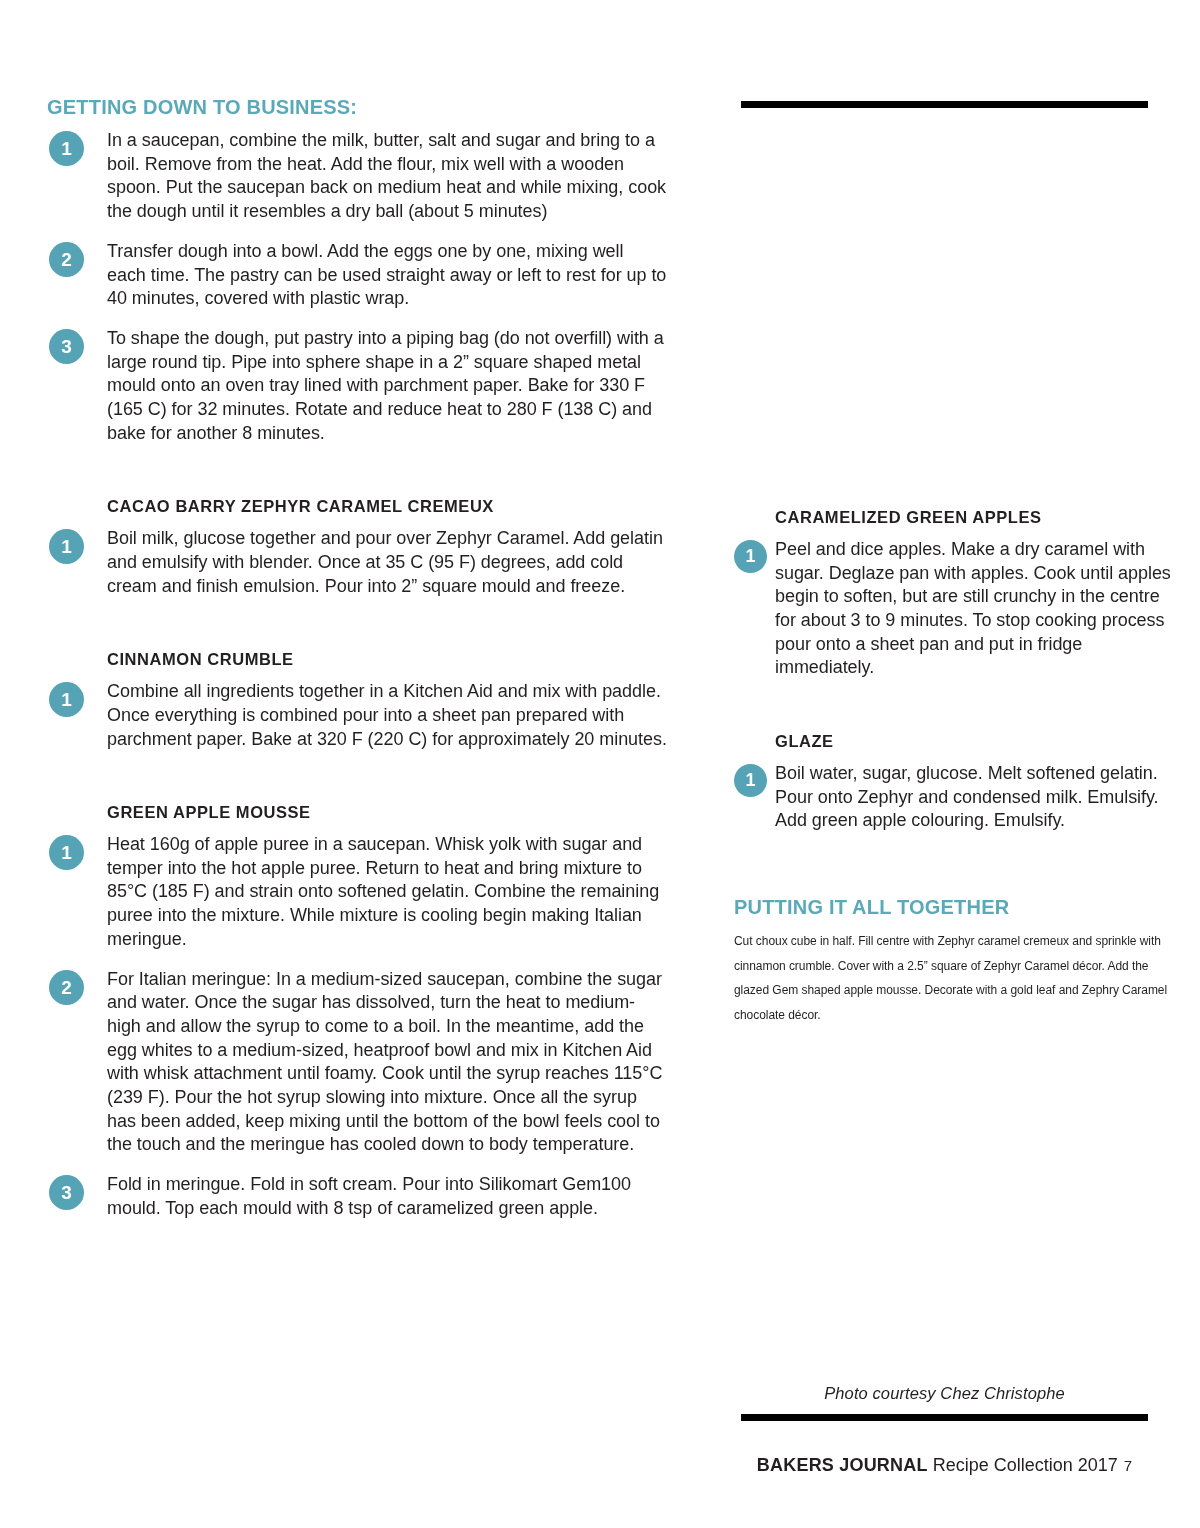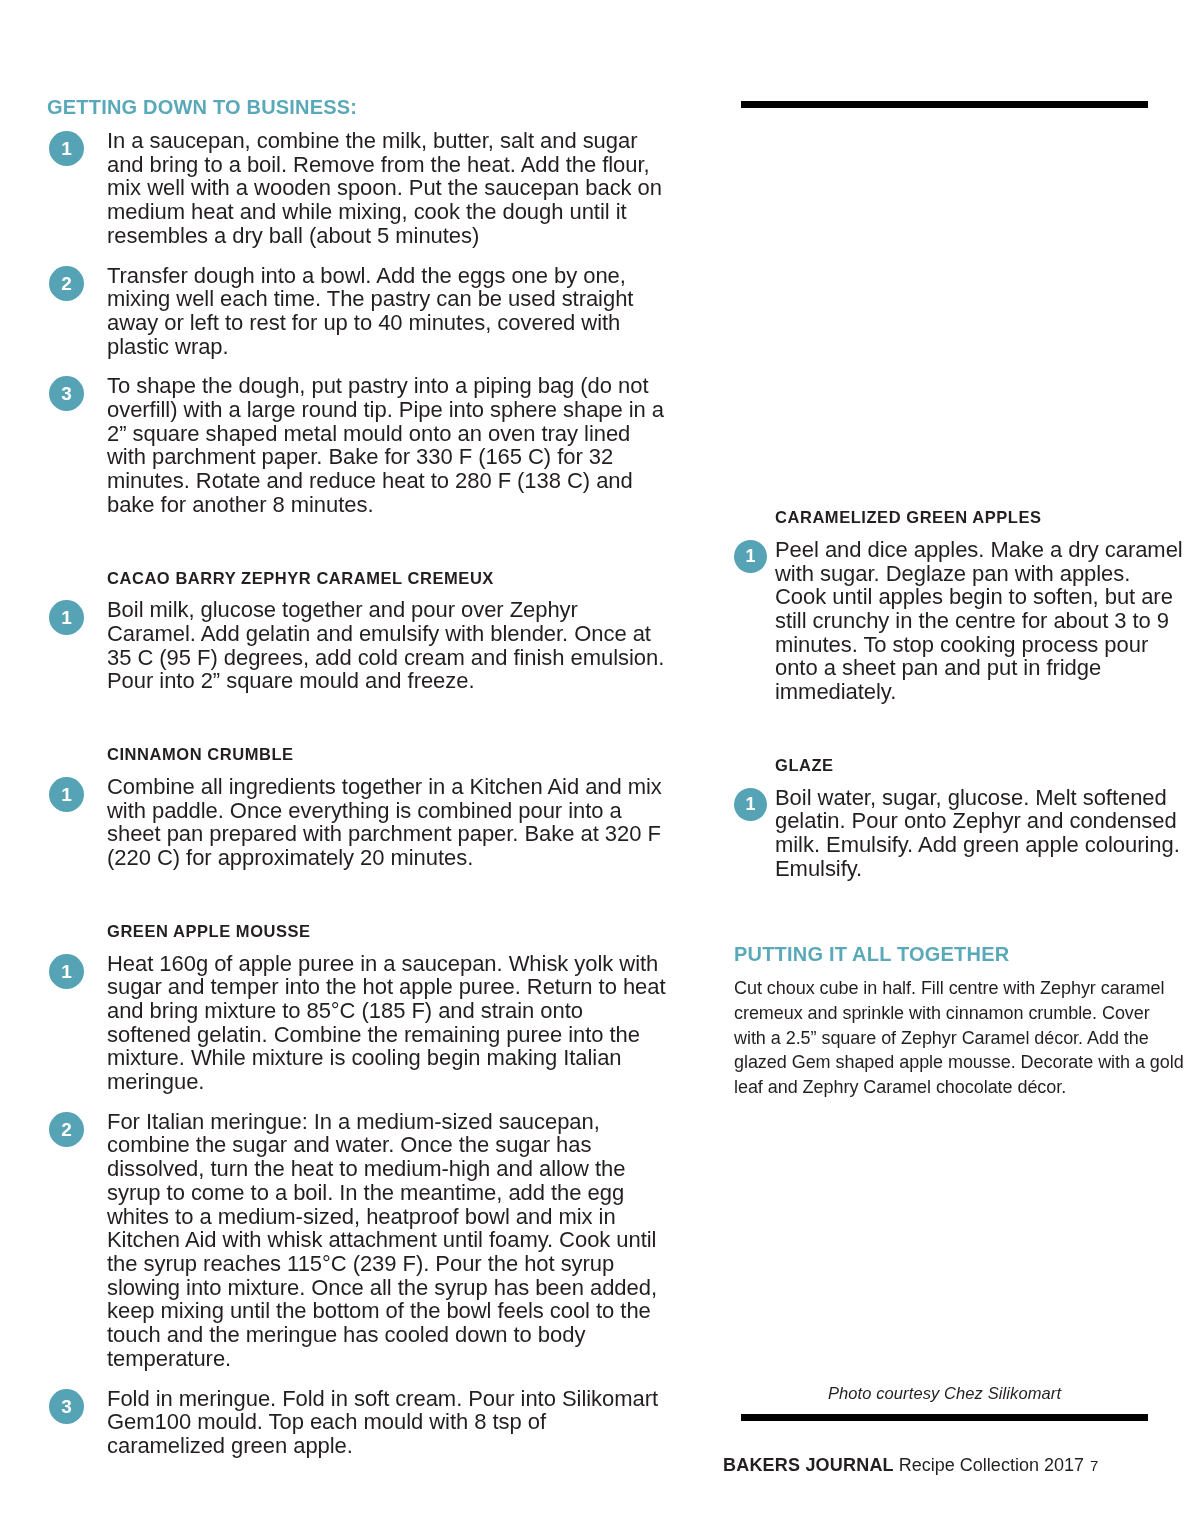--- a/index.html
+++ b/index.html
@@ -102,31 +102,31 @@
     text-align: center;
   }
   .col-right .badge {
     left: 0px;
     width: 33px;
     height: 33px;
     line-height: 33px;
     font-size: 18px;
   }
   .step-text {
-    font-size: 22px;
+    font-size: 18px;
     line-height: 23.7px;
     color: #231f20;
     letter-spacing: -0.05px;
   }
 
   .gap-lg { height: 36px; }
 
   
   .plain-para {
-    font-size: 18px;
+    font-size: 12px;
     line-height: 24.6px;
     color: #231f20;
     letter-spacing: -0.05px;
   }
 
   
   .photo-credit {
     position: absolute;
     left: 741px;
     top: 1384px;
@@ -134,24 +134,24 @@
     text-align: center;
     font-style: italic;
     font-size: 16.5px;
     color: #231f20;
     letter-spacing: 0.1px;
   }
 
   
   .footer {
     position: absolute;
-    left: 723px;
+    left: 741px;
     top: 1455px;
     width: 407px;
-    text-align: left;
+    text-align: center;
     font-size: 18px;
     color: #231f20;
     white-space: nowrap;
   }
   .footer .brand { font-weight: bold; letter-spacing: 0.2px; }
   .footer .coll  { font-weight: normal; }
   .footer .pageno { font-size: 15px; margin-left: 6px; }
 </style>
 </head>
 <body>
@@ -246,21 +246,21 @@
 
     <div style="height:47px"></div>
 
     <div>
       <div class="teal-heading">PUTTING IT ALL TOGETHER</div>
       <div class="plain-para">Cut choux cube in half. Fill centre with Zephyr caramel cremeux and sprinkle with cinnamon crumble. Cover with a 2.5” square of Zephyr Caramel décor. Add the glazed Gem shaped apple mousse. Decorate with a gold leaf and Zephry Caramel chocolate décor.</div>
     </div>
 
   </div>
 
-  <div class="photo-credit">Photo courtesy Chez Silikomart</div>
+  <div class="photo-credit">Photo courtesy Chez Christophe</div>
 
   <div class="rule-bottom"></div>
 
   <div class="footer">
     <span class="brand">BAKERS JOURNAL</span><span> </span><span class="coll">Recipe Collection 2017</span><span class="pageno">7</span>
   </div>
 
 </div>
 
 </body></html>

